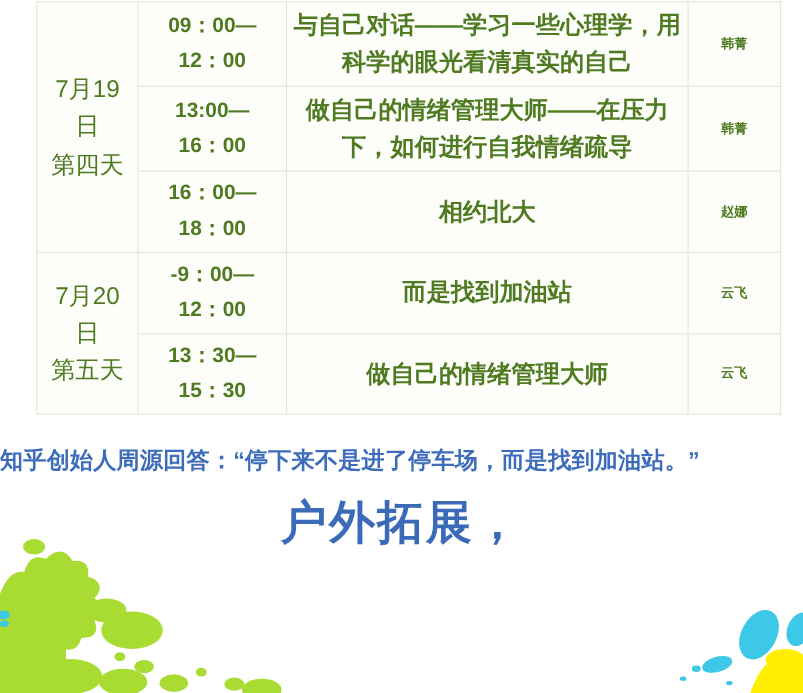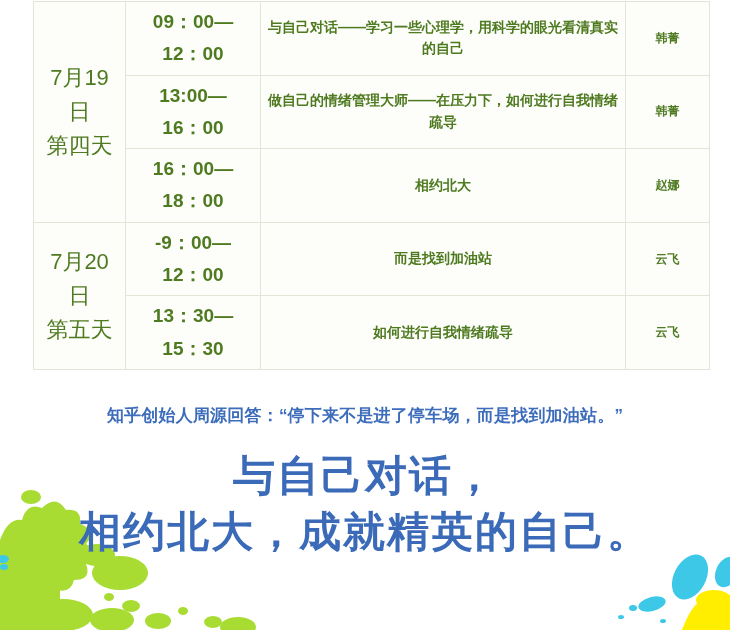--- a/index.html
+++ b/index.html
@@ -57,39 +57,38 @@
     line-height: 1.55;
     letter-spacing: 0px;
   }
   td.time-cell {
     font-size: 19px;
     font-weight: bold;
     line-height: 1.7;
     white-space: pre-line;
   }
   td.topic-cell {
-    font-size: 14px;
+    font-size: 22px;
     font-weight: bold;
     line-height: 1.55;
     padding-left: 12px;
     padding-right: 12px;
   }
   td.name-cell {
     font-size: 12px;
     font-weight: bold;
   }
 
   
   .quote-line {
     position: absolute;
     left: 0;
     top: 404px;
     width: 730px;
-    text-align: center;
-    font-size: 17px;
+    font-size: 21px;
     font-weight: bold;
     color: #3c6cba;
     letter-spacing: 0.2px;
     white-space: nowrap;
     z-index: 2;
   }
 
   
   .headline {
     position: absolute;
@@ -187,25 +186,24 @@
         <td class="name-cell">赵娜</td>
       </tr>
       <tr>
         <td class="day-cell" rowspan="2">7月20日<br>第五天</td>
         <td class="time-cell">-9：00—<br>12：00</td>
         <td class="topic-cell">而是找到加油站</td>
         <td class="name-cell">云飞</td>
       </tr>
       <tr>
         <td class="time-cell">13：30—<br>15：30</td>
-        <td class="topic-cell">如何进行自我情绪疏导</td>
+        <td class="topic-cell">做自己的情绪管理大师</td>
         <td class="name-cell">云飞</td>
       </tr>
     </tbody>
   </table>
 </div>
 
 <div class="quote-line">知乎创始人周源回答：“停下来不是进了停车场，而是找到加油站。”</div>
 
 <div class="headline">
-  <span class="line1">与自己对话，</span>
-  <span class="line2">相约北大，成就精英的自己。</span>
+  <span class="line1">户外拓展，</span>
 </div>
 
 </body></html>

